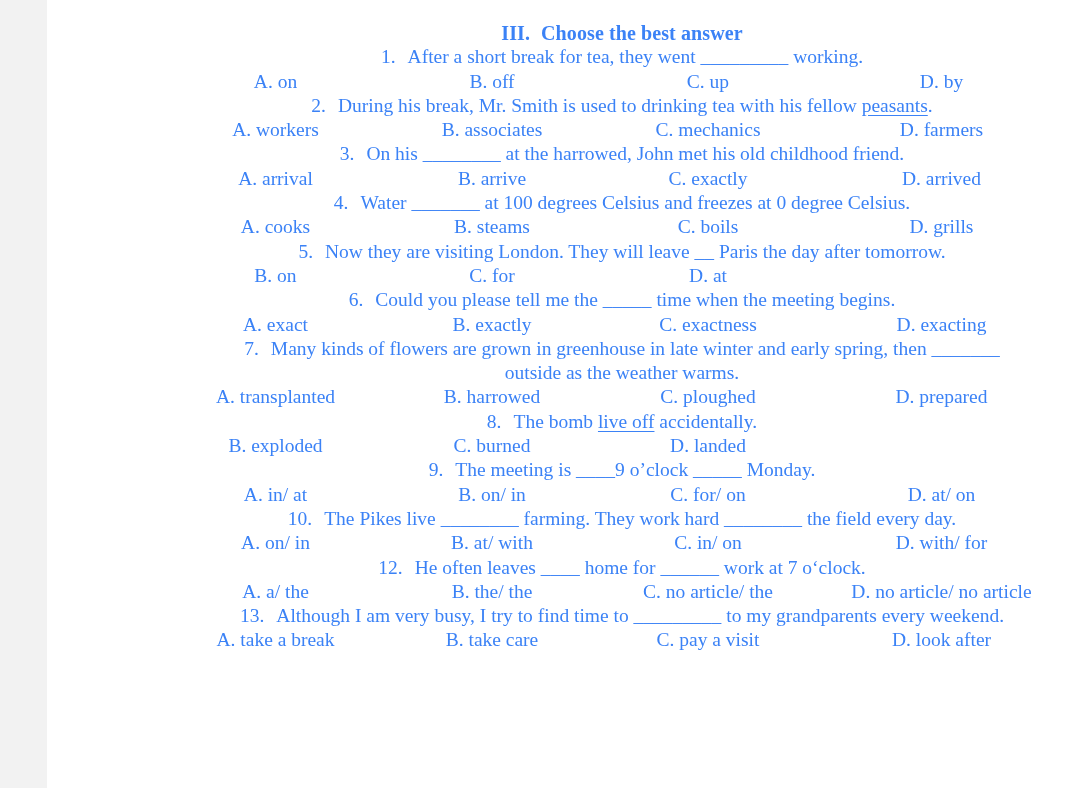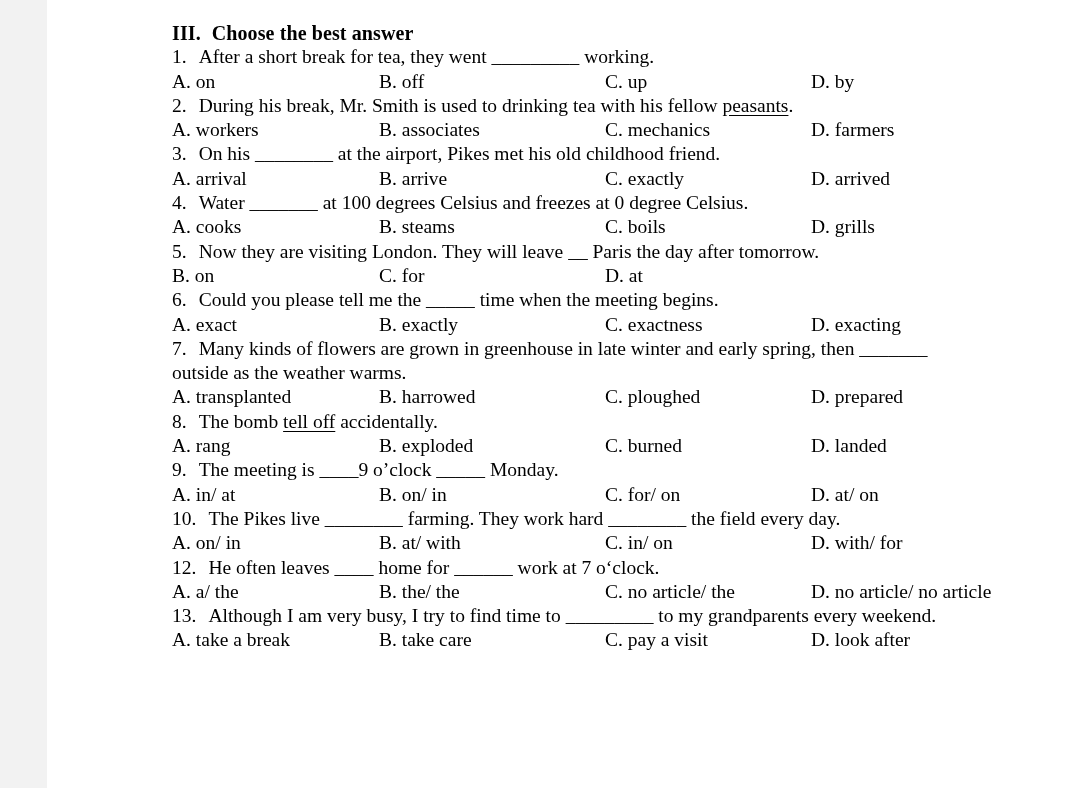--- a/index.html
+++ b/index.html
@@ -38,21 +38,21 @@
     grid-template-columns: 207px 226px 206px auto;
   }
   .u {
     text-decoration: underline;
     text-underline-offset: 3px;
   }
 </style>
 </head>
 <body>
 
-<div class="page" style="background: rgb(255, 255, 255); color: #000000;">
+<div class="page" style="background: rgb(255, 255, 255); color: #3b82f6; text-align: center;">
   <div class="left-strip" style="background: rgb(242, 242, 242);"></div>
   <div class="content">
     <div class="heading">
       <span class="hnum">III.</span><span>Choose the best answer</span>
     </div>
     <div id="questions">
   <div class="q">
     <div class="stem"><span class="qnum">1.</span><span>After a short break for tea, they went _________ working.</span></div>
     <div class="opts">
             <span class="opt">A. on</span>
@@ -66,21 +66,21 @@
     <div class="stem"><span class="qnum">2.</span><span>During his break, Mr. Smith is used to drinking tea with his fellow </span><span class="u">peasants</span><span>.</span></div>
     <div class="opts">
             <span class="opt">A. workers</span>
             <span class="opt">B. associates</span>
             <span class="opt">C. mechanics</span>
             <span class="opt">D. farmers</span>
           </div>
   </div>
 
   <div class="q">
-    <div class="stem"><span class="qnum">3.</span><span>On his ________ at the airport, Pikes met his old childhood friend.</span></div>
+    <div class="stem"><span class="qnum">3.</span><span>On his ________ at the harrowed, John met his old childhood friend.</span></div>
     <div class="opts">
             <span class="opt">A. arrival</span>
             <span class="opt">B. arrive</span>
             <span class="opt">C. exactly</span>
             <span class="opt">D. arrived</span>
           </div>
   </div>
 
   <div class="q">
     <div class="stem"><span class="qnum">4.</span><span>Water _______ at 100 degrees Celsius and freezes at 0 degree Celsius.</span></div>
@@ -116,23 +116,22 @@
 outside as the weather warms.</span></div>
     <div class="opts">
             <span class="opt">A. transplanted</span>
             <span class="opt">B. harrowed</span>
             <span class="opt">C. ploughed</span>
             <span class="opt">D. prepared</span>
           </div>
   </div>
 
   <div class="q">
-    <div class="stem"><span class="qnum">8.</span><span>The bomb </span><span class="u">tell off</span><span> accidentally.</span></div>
+    <div class="stem"><span class="qnum">8.</span><span>The bomb </span><span class="u">live off</span><span> accidentally.</span></div>
     <div class="opts">
-            <span class="opt">A. rang</span>
             <span class="opt">B. exploded</span>
             <span class="opt">C. burned</span>
             <span class="opt">D. landed</span>
           </div>
   </div>
 
   <div class="q">
     <div class="stem"><span class="qnum">9.</span><span>The meeting is ____9 o’clock _____ Monday.</span></div>
     <div class="opts">
             <span class="opt">A. in/ at</span>

